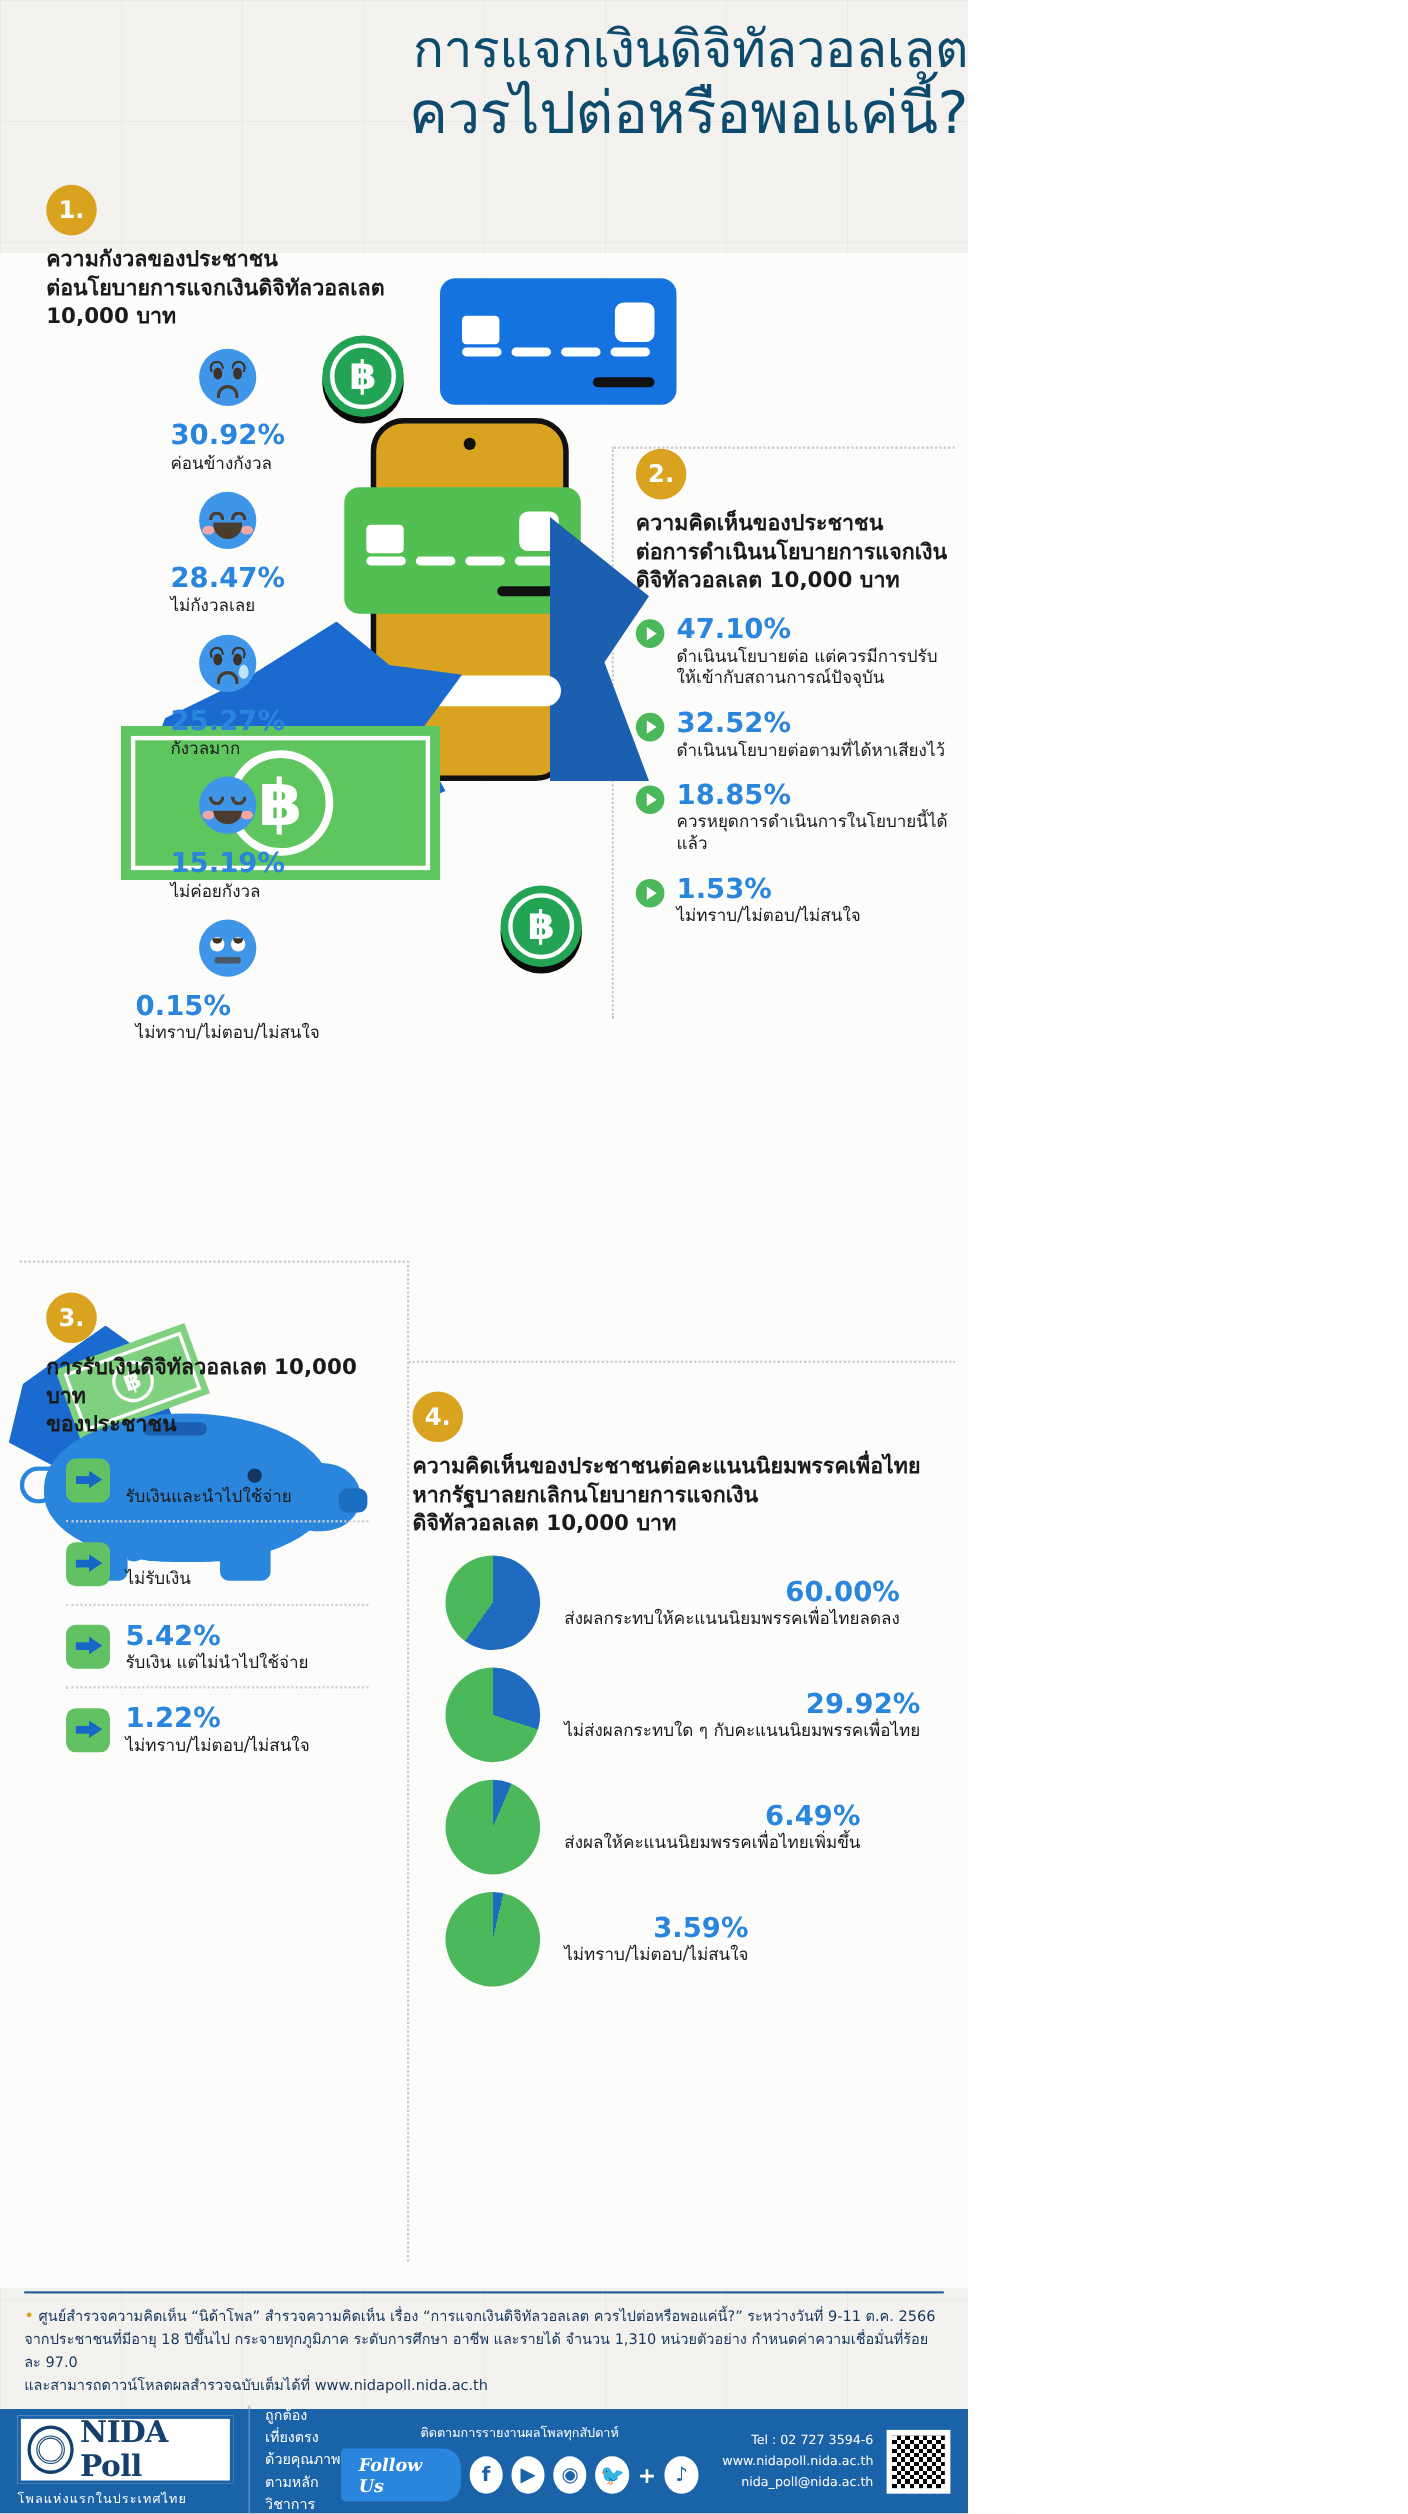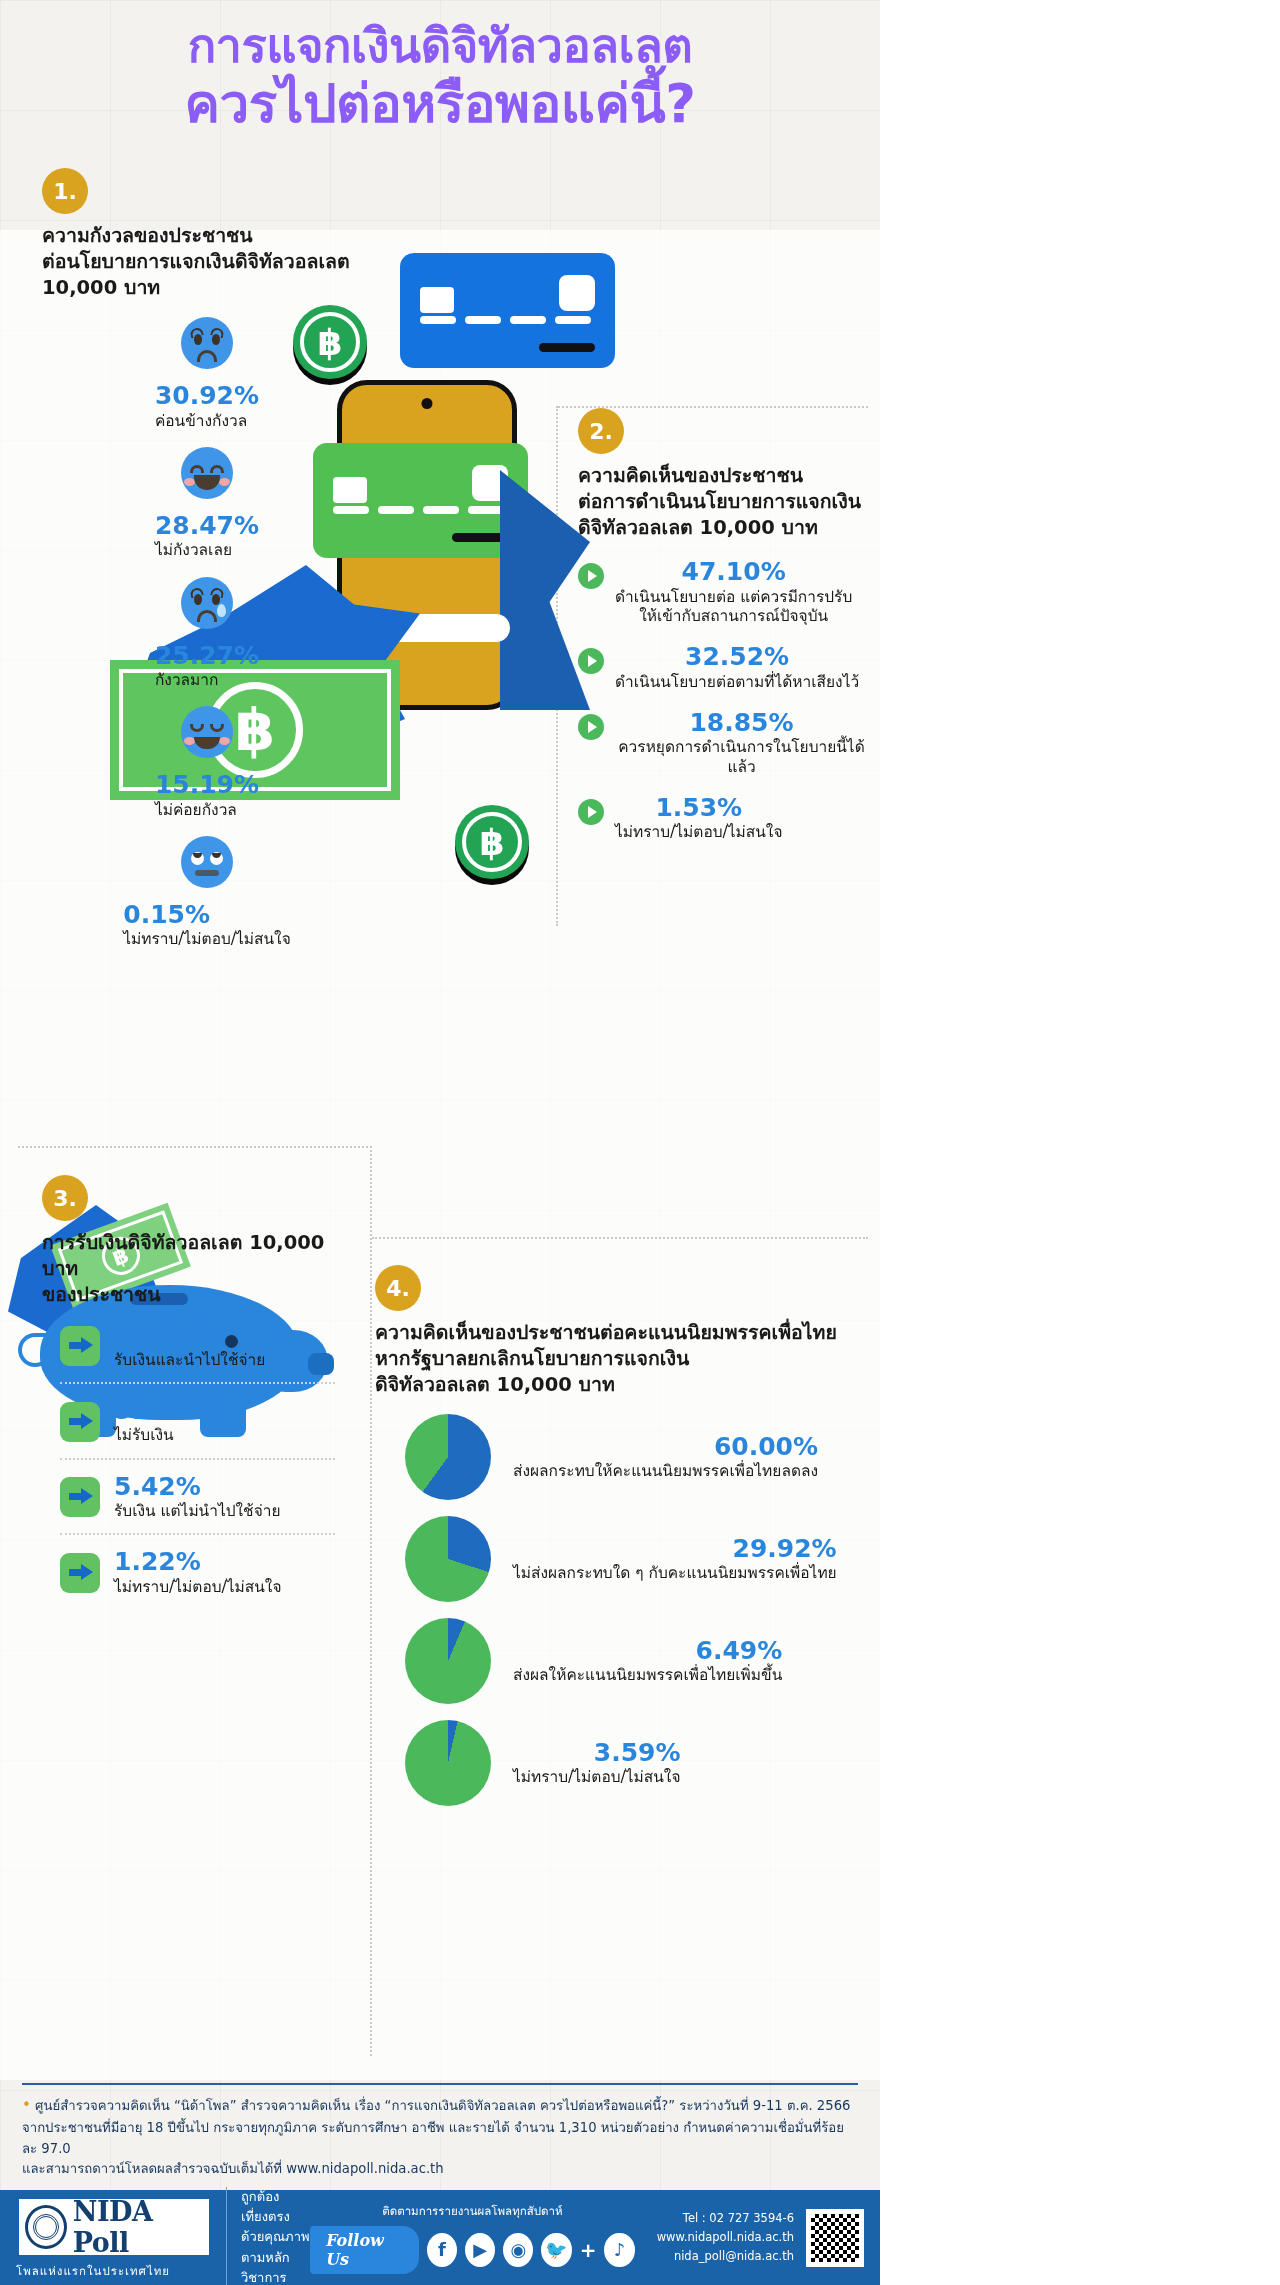--- a/index.html
+++ b/index.html
@@ -33,24 +33,25 @@
   }
 
   
   .title-wrap {
     position: relative;
     padding-top: 22px;
     text-align: center;
     z-index: 5;
   }
   .title-line {
-    color: #8b5cf6;
-    font-weight: bold;
+    color: #0c4a6e;
+    font-weight: normal;
     letter-spacing: -0.5px;
     line-height: 1.0;
+    text-align: right;
   }
   .title-l1 { font-size: 47px; }
   .title-l2 { font-size: 53px; margin-top: 8px; }
 
   
   .num-badge {
     width: 46px; height: 46px; border-radius: 50%;
     background: #d9a320; color: #fff;
     font-size: 22px; font-weight: bold;
     display: flex; align-items: center; justify-content: center;
@@ -369,21 +370,21 @@
   </div>
 
   <div id="sec2">
     <div class="num-badge">2.</div>
     <div class="sec-head">
       <div>ความคิดเห็นของประชาชน</div>
       <div>ต่อการดำเนินนโยบายการแจกเงิน</div>
       <div>ดิจิทัลวอลเลต 10,000 บาท</div>
     </div>
 
-    <div style="margin-top:14px;text-align:center;">
+    <div style="margin-top:14px;">
       <div class="s2-row">
         <div class="play"></div>
         <div>
           <div class="pct">47.10%</div>
           <div class="lbl">ดำเนินนโยบายต่อ แต่ควรมีการปรับ</div>
           <div class="lbl" style="margin-top:0;">ให้เข้ากับสถานการณ์ปัจจุบัน</div>
         </div>
       </div>
       <div class="s2-row">
         <div class="play"></div>

